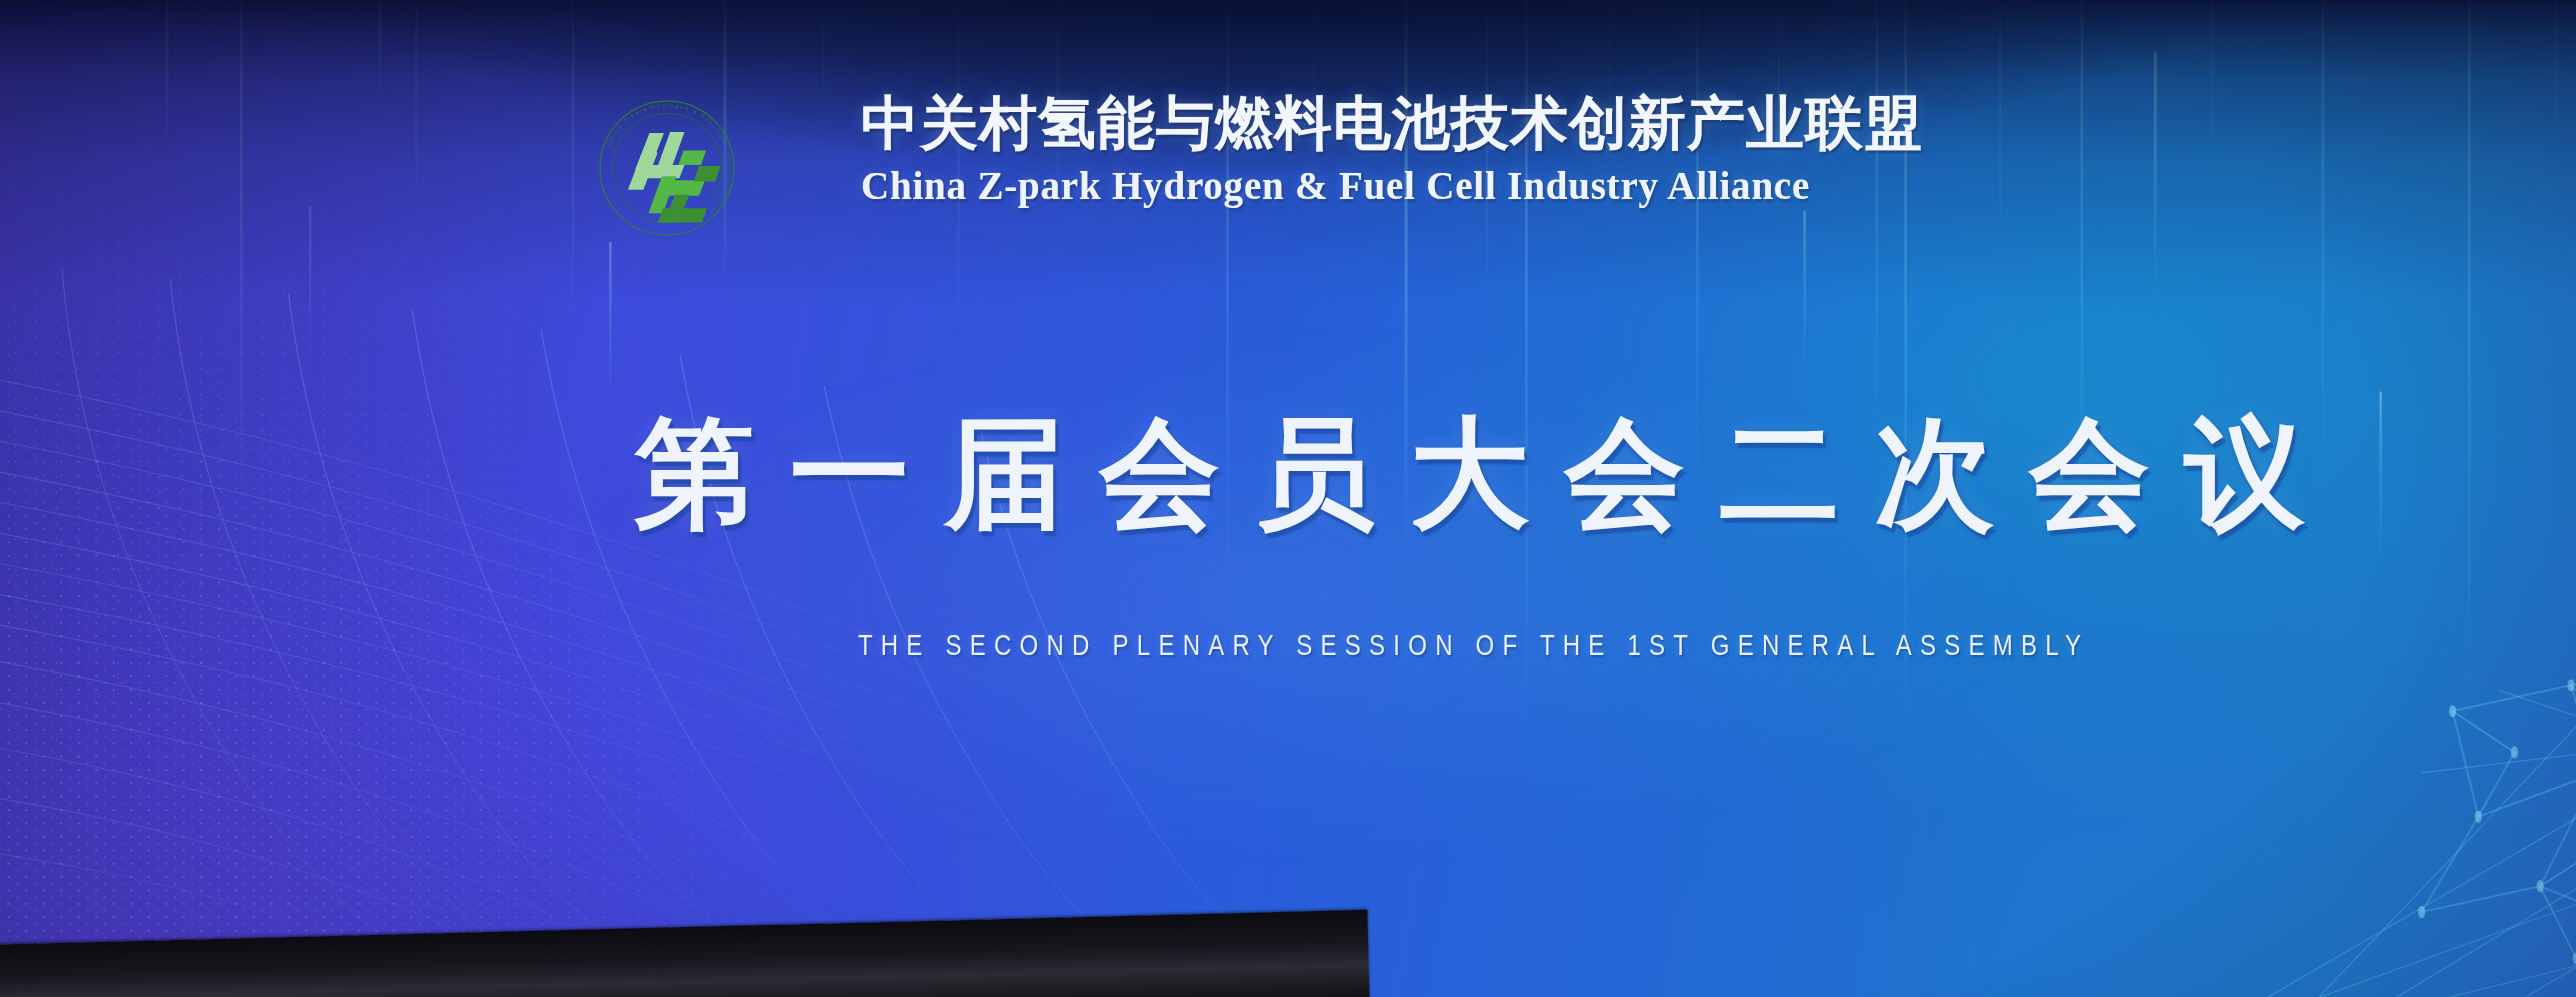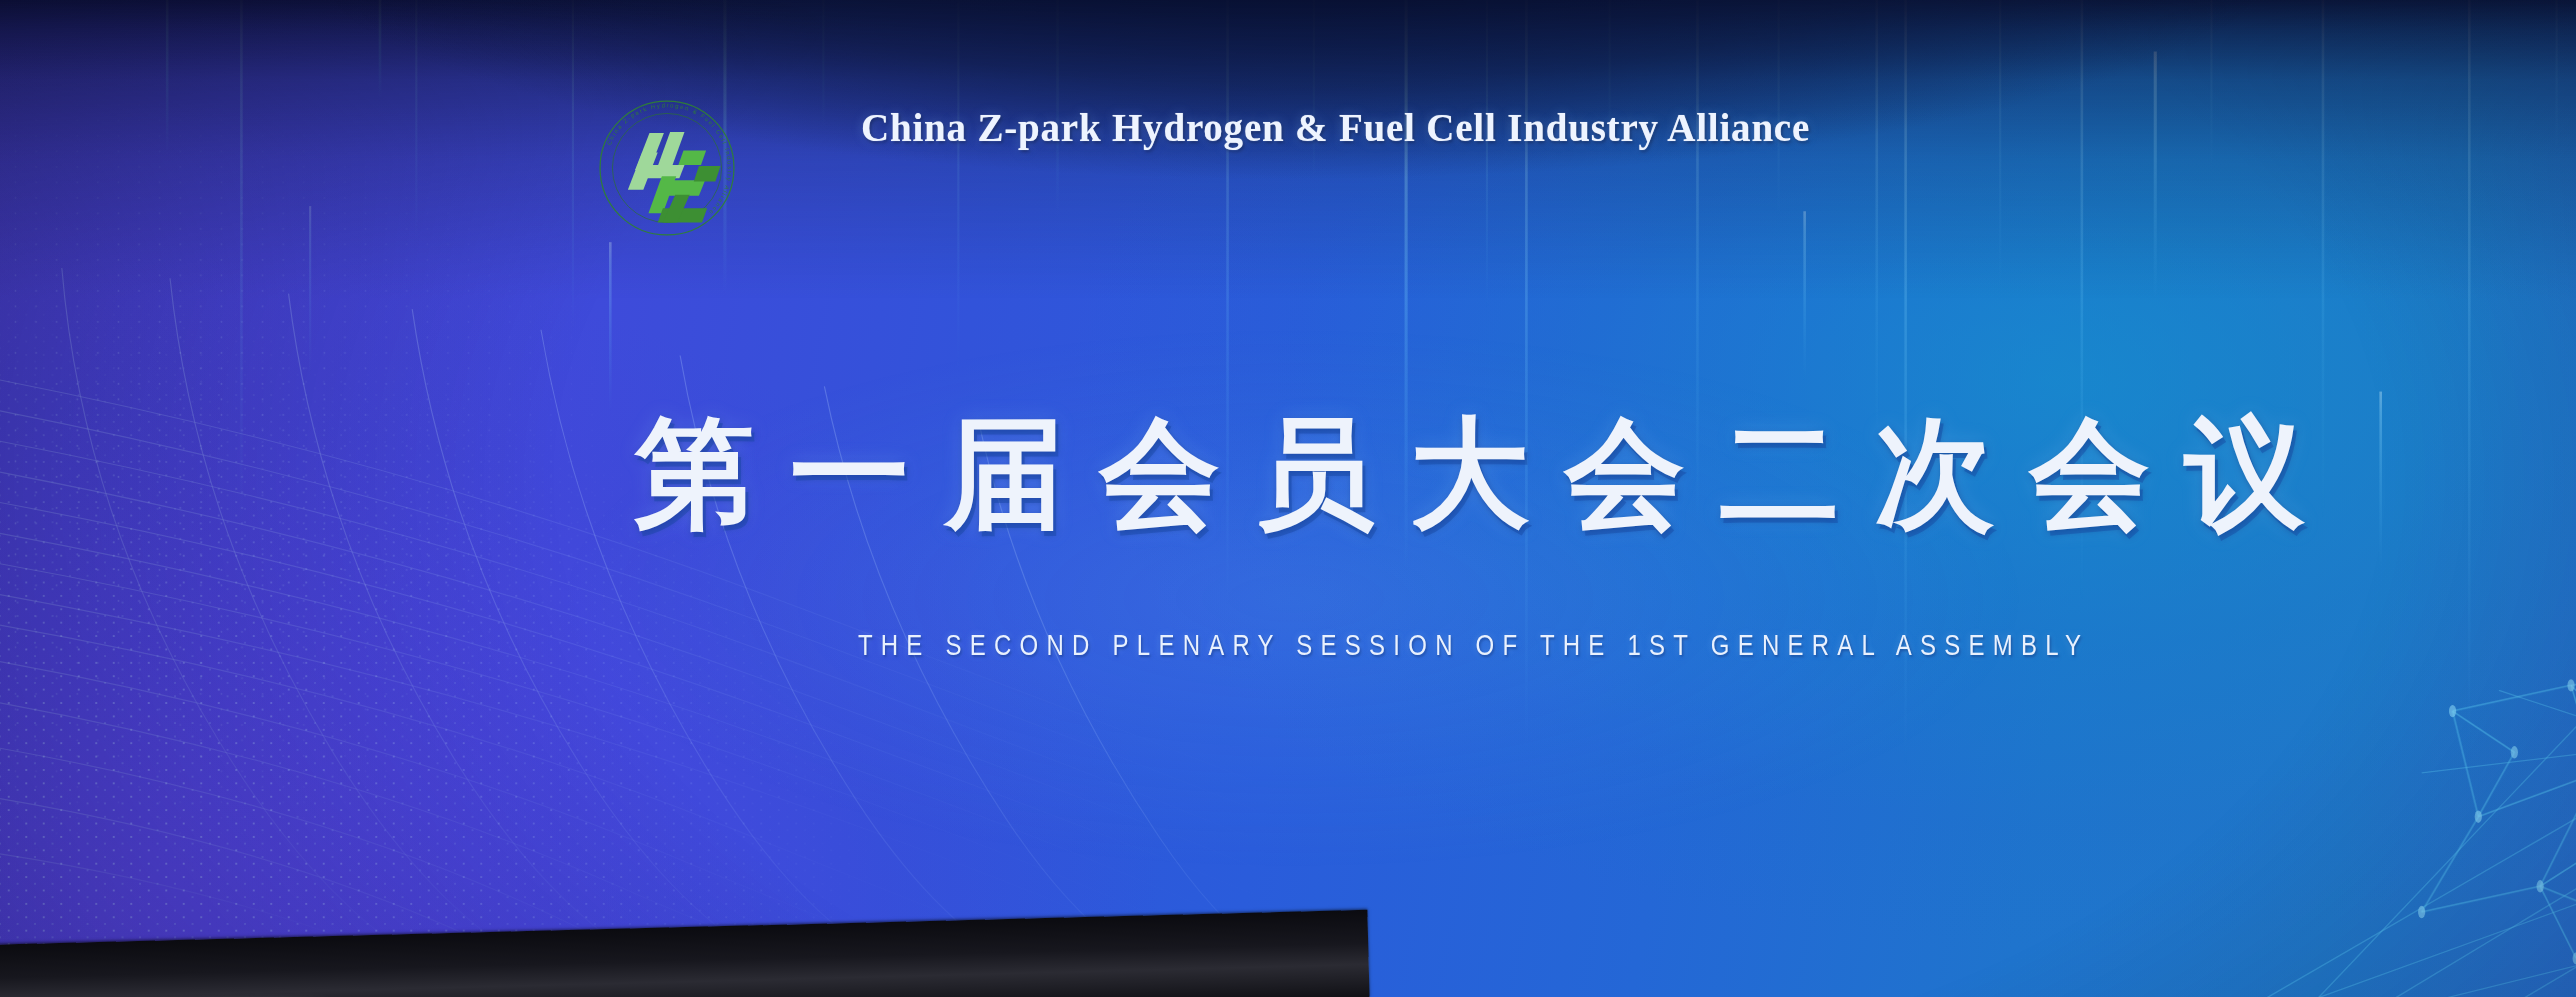--- a/index.html
+++ b/index.html
@@ -464,20 +464,21 @@
             <polygon points="196,130 238,130 228,160 186,160" fill="#3d8f33"></polygon>
 
             <polygon points="126,212 212,212 202,240 116,240" fill="#3d8f33"></polygon>
 
             <polygon points="150,186 178,186 154,240 126,240" fill="#3d8f33"></polygon>
           </g>
         </svg>
       </div>
 
       <div class="alliance-names">
+        <div class="alliance-cn">中关村氢能与燃料电池技术创新产业联盟</div>
         <div class="alliance-en">China Z-park Hydrogen &amp; Fuel Cell Industry Alliance</div>
       </div>
     </div>
 
     <div class="headline">第一届会员大会二次会议</div>
 
     <div class="subline">THE SECOND PLENARY SESSION OF THE 1ST GENERAL ASSEMBLY</div>
 
   </div>
 

